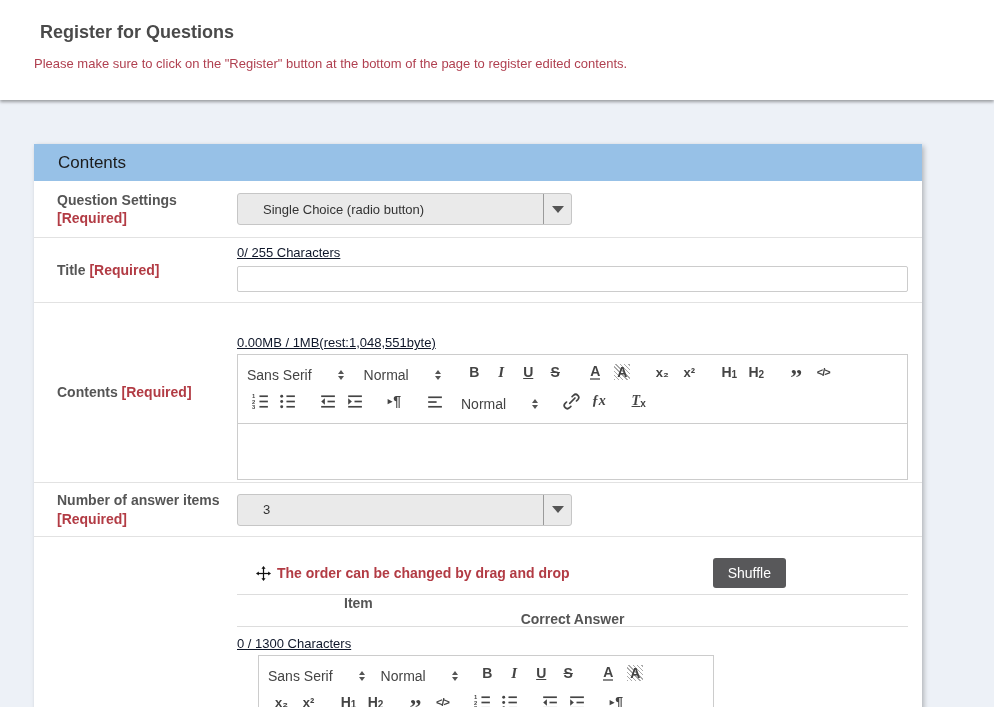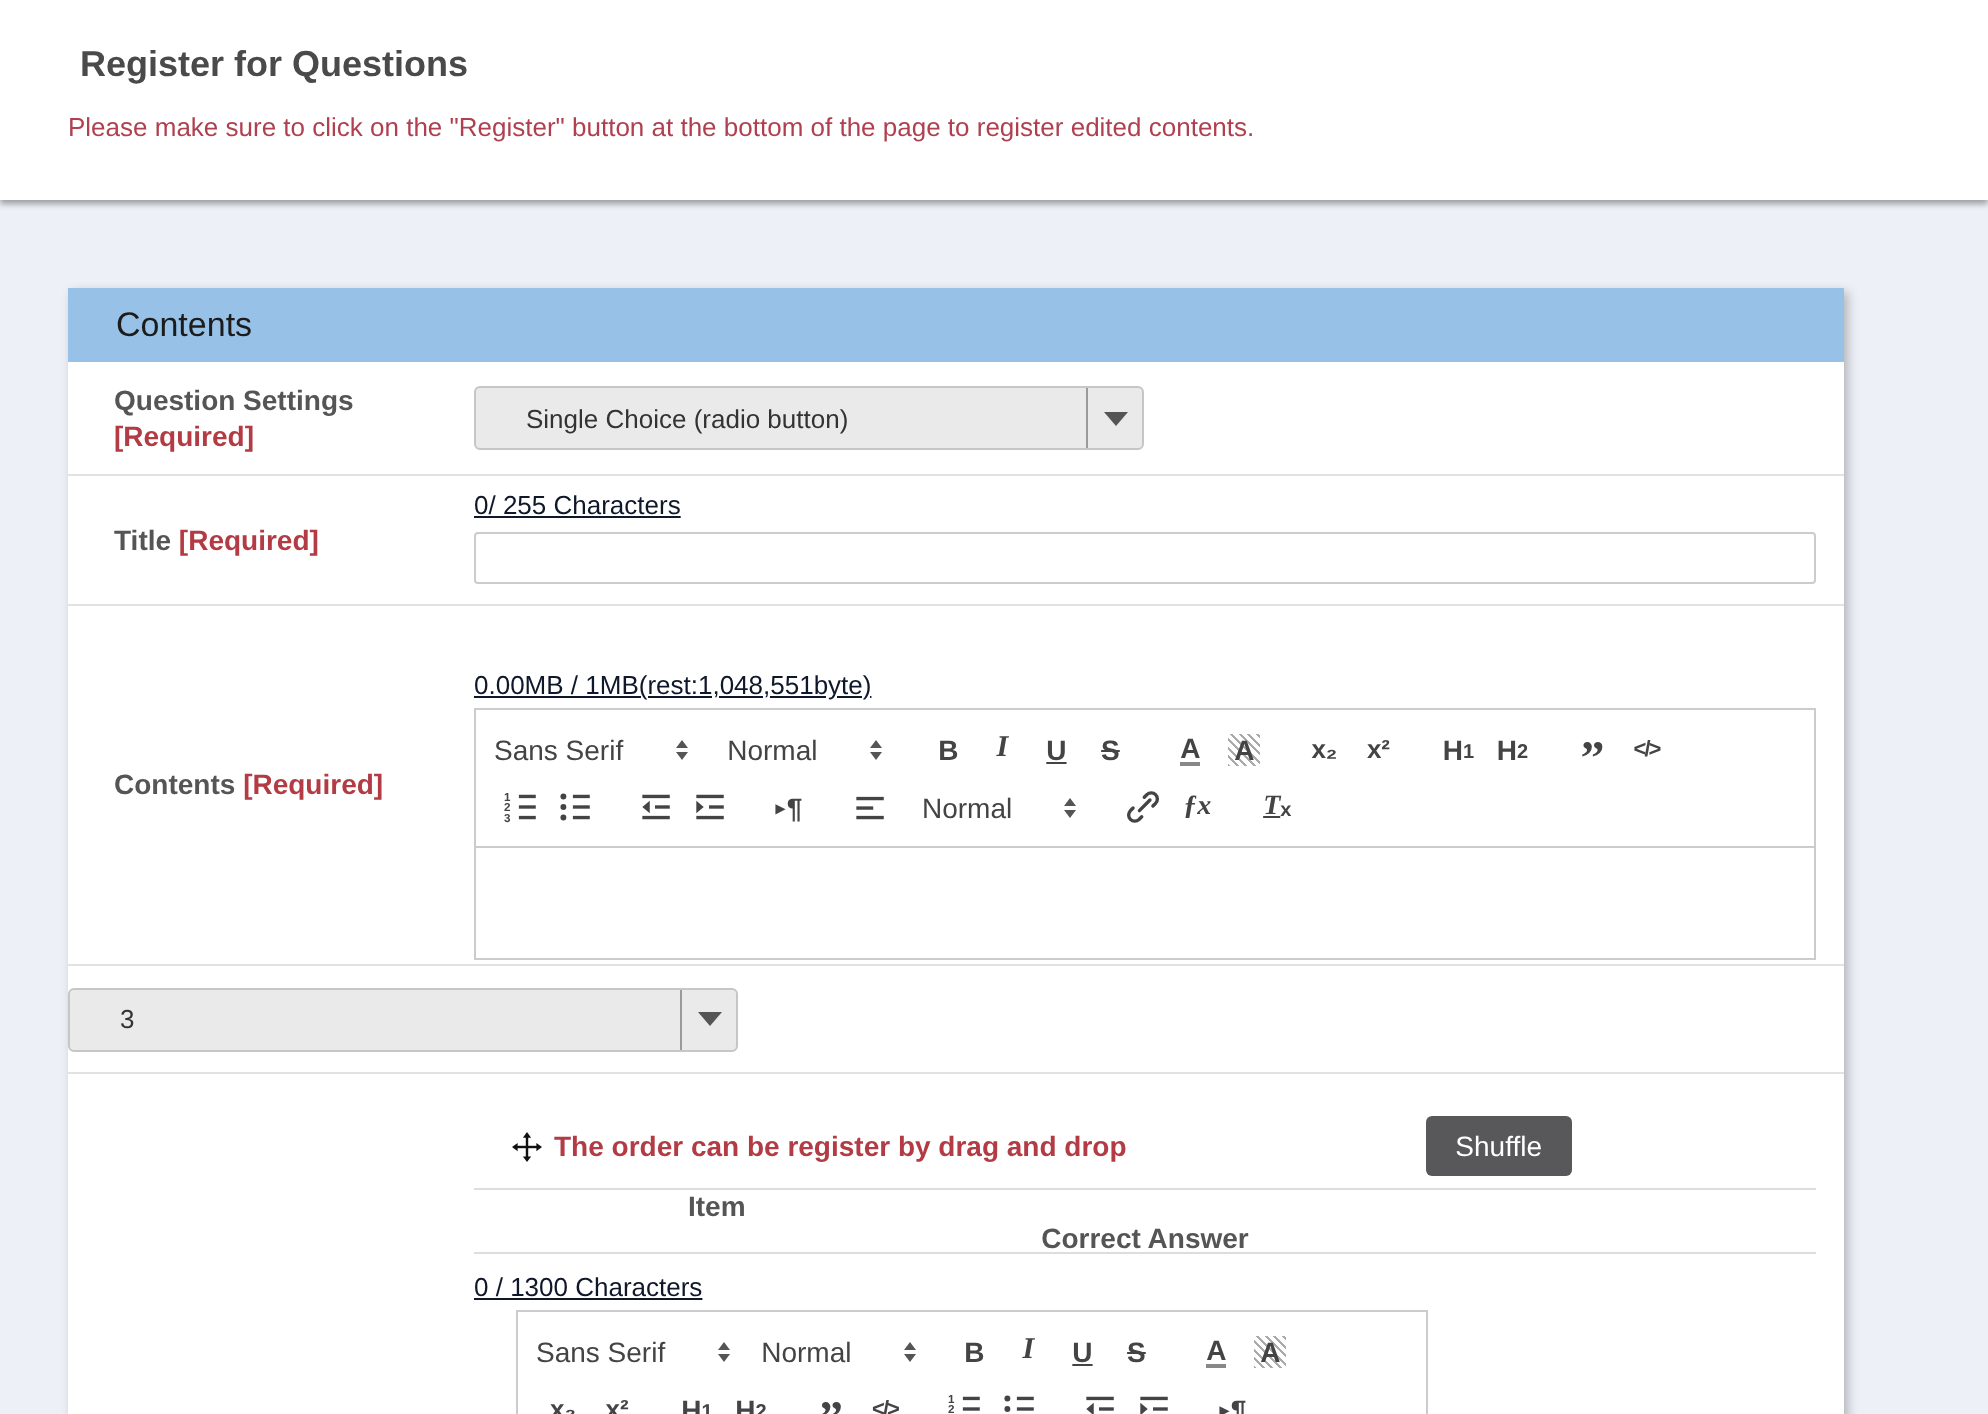--- a/index.html
+++ b/index.html
@@ -43,21 +43,21 @@
 
   .counter { text-align: left; font-size: 13px; color: #0f172a; text-decoration: underline; }
   .title-counter { margin-top: 7px; }
   .title-input { margin-top: 6px; width: 671px; height: 26px; border: 1px solid #cccccc;
                  border-radius: 2px; font-size: 13px; padding: 0 8px; color:#333; background:#fff; }
   .contents-counter { margin-top: 32px; }
 
   
   .editor { margin-top: 4px; border: 1px solid #ccc; background: #fff; }
   .ql-toolbar { padding: 5px 9px; border-bottom: 1px solid #ccc; }
-  .trow { display: flex; align-items: center; height: 29px; }
+  .trow { display: flex; height: 29px; }
   .tbtn { min-width: 27px; height: 24px; display: flex; align-items: center; justify-content: center;
           font-size: 14px; font-weight: bold; color: #444; cursor: pointer; }
   .tgap { width: 13px; }
   .picker { display: flex; align-items: center; font-size: 14px; color: #444; margin-right: 20px; cursor: pointer; }
   .picker .plabel { margin-right: 26px; }
   .arrows { display: flex; flex-direction: column; gap: 2px; }
   .tri-up-s { width:0; height:0; border-left:3.5px solid transparent; border-right:3.5px solid transparent;
               border-bottom:4px solid #555; }
   .tri-down-s { width:0; height:0; border-left:3.5px solid transparent; border-right:3.5px solid transparent;
                 border-top:4px solid #555; }
@@ -277,20 +277,24 @@
                   <span class="clean-x">x</span>
               </span>
             </div>
           </div>
           <div class="ql-content"></div>
         </div>
       </div>
     </div>
 
     <div class="frow row-num">
+      <div class="label-col">
+        <div><span>Number of answer items</span>
+          <span class="req">[Required]</span></div>
+      </div>
       <div class="content-col vcenter">
         <div class="select">
           <span class="select-value">3</span>
           <span class="select-arrow-box">
               <span class="tri-down"></span>
             </span>
         </div>
       </div>
     </div>
 
@@ -305,21 +309,21 @@
                   <line x1="2" y1="8" x2="14" y2="8"></line>
                 </g>
                 <g fill="#111">
                   <polygon points="8,0 5.8,3 10.2,3"></polygon>
                   <polygon points="8,16 5.8,13 10.2,13"></polygon>
                   <polygon points="0,8 3,5.8 3,10.2"></polygon>
                   <polygon points="16,8 13,5.8 13,10.2"></polygon>
                 </g>
               </svg>
           </span>
-          <span class="drag-note">The order can be register by drag and drop</span>
+          <span class="drag-note">The order can be changed by drag and drop</span>
           <button class="shuffle-btn">Shuffle</button>
         </div>
         <div class="answers-head">
           <span class="col-item">Item</span>
           <span class="col-correct">Correct Answer</span>
         </div>
         <div class="item-counter-wrap">
           <div class="counter">0 / 1300 Characters</div>
         </div>
         <div class="editor-item">

